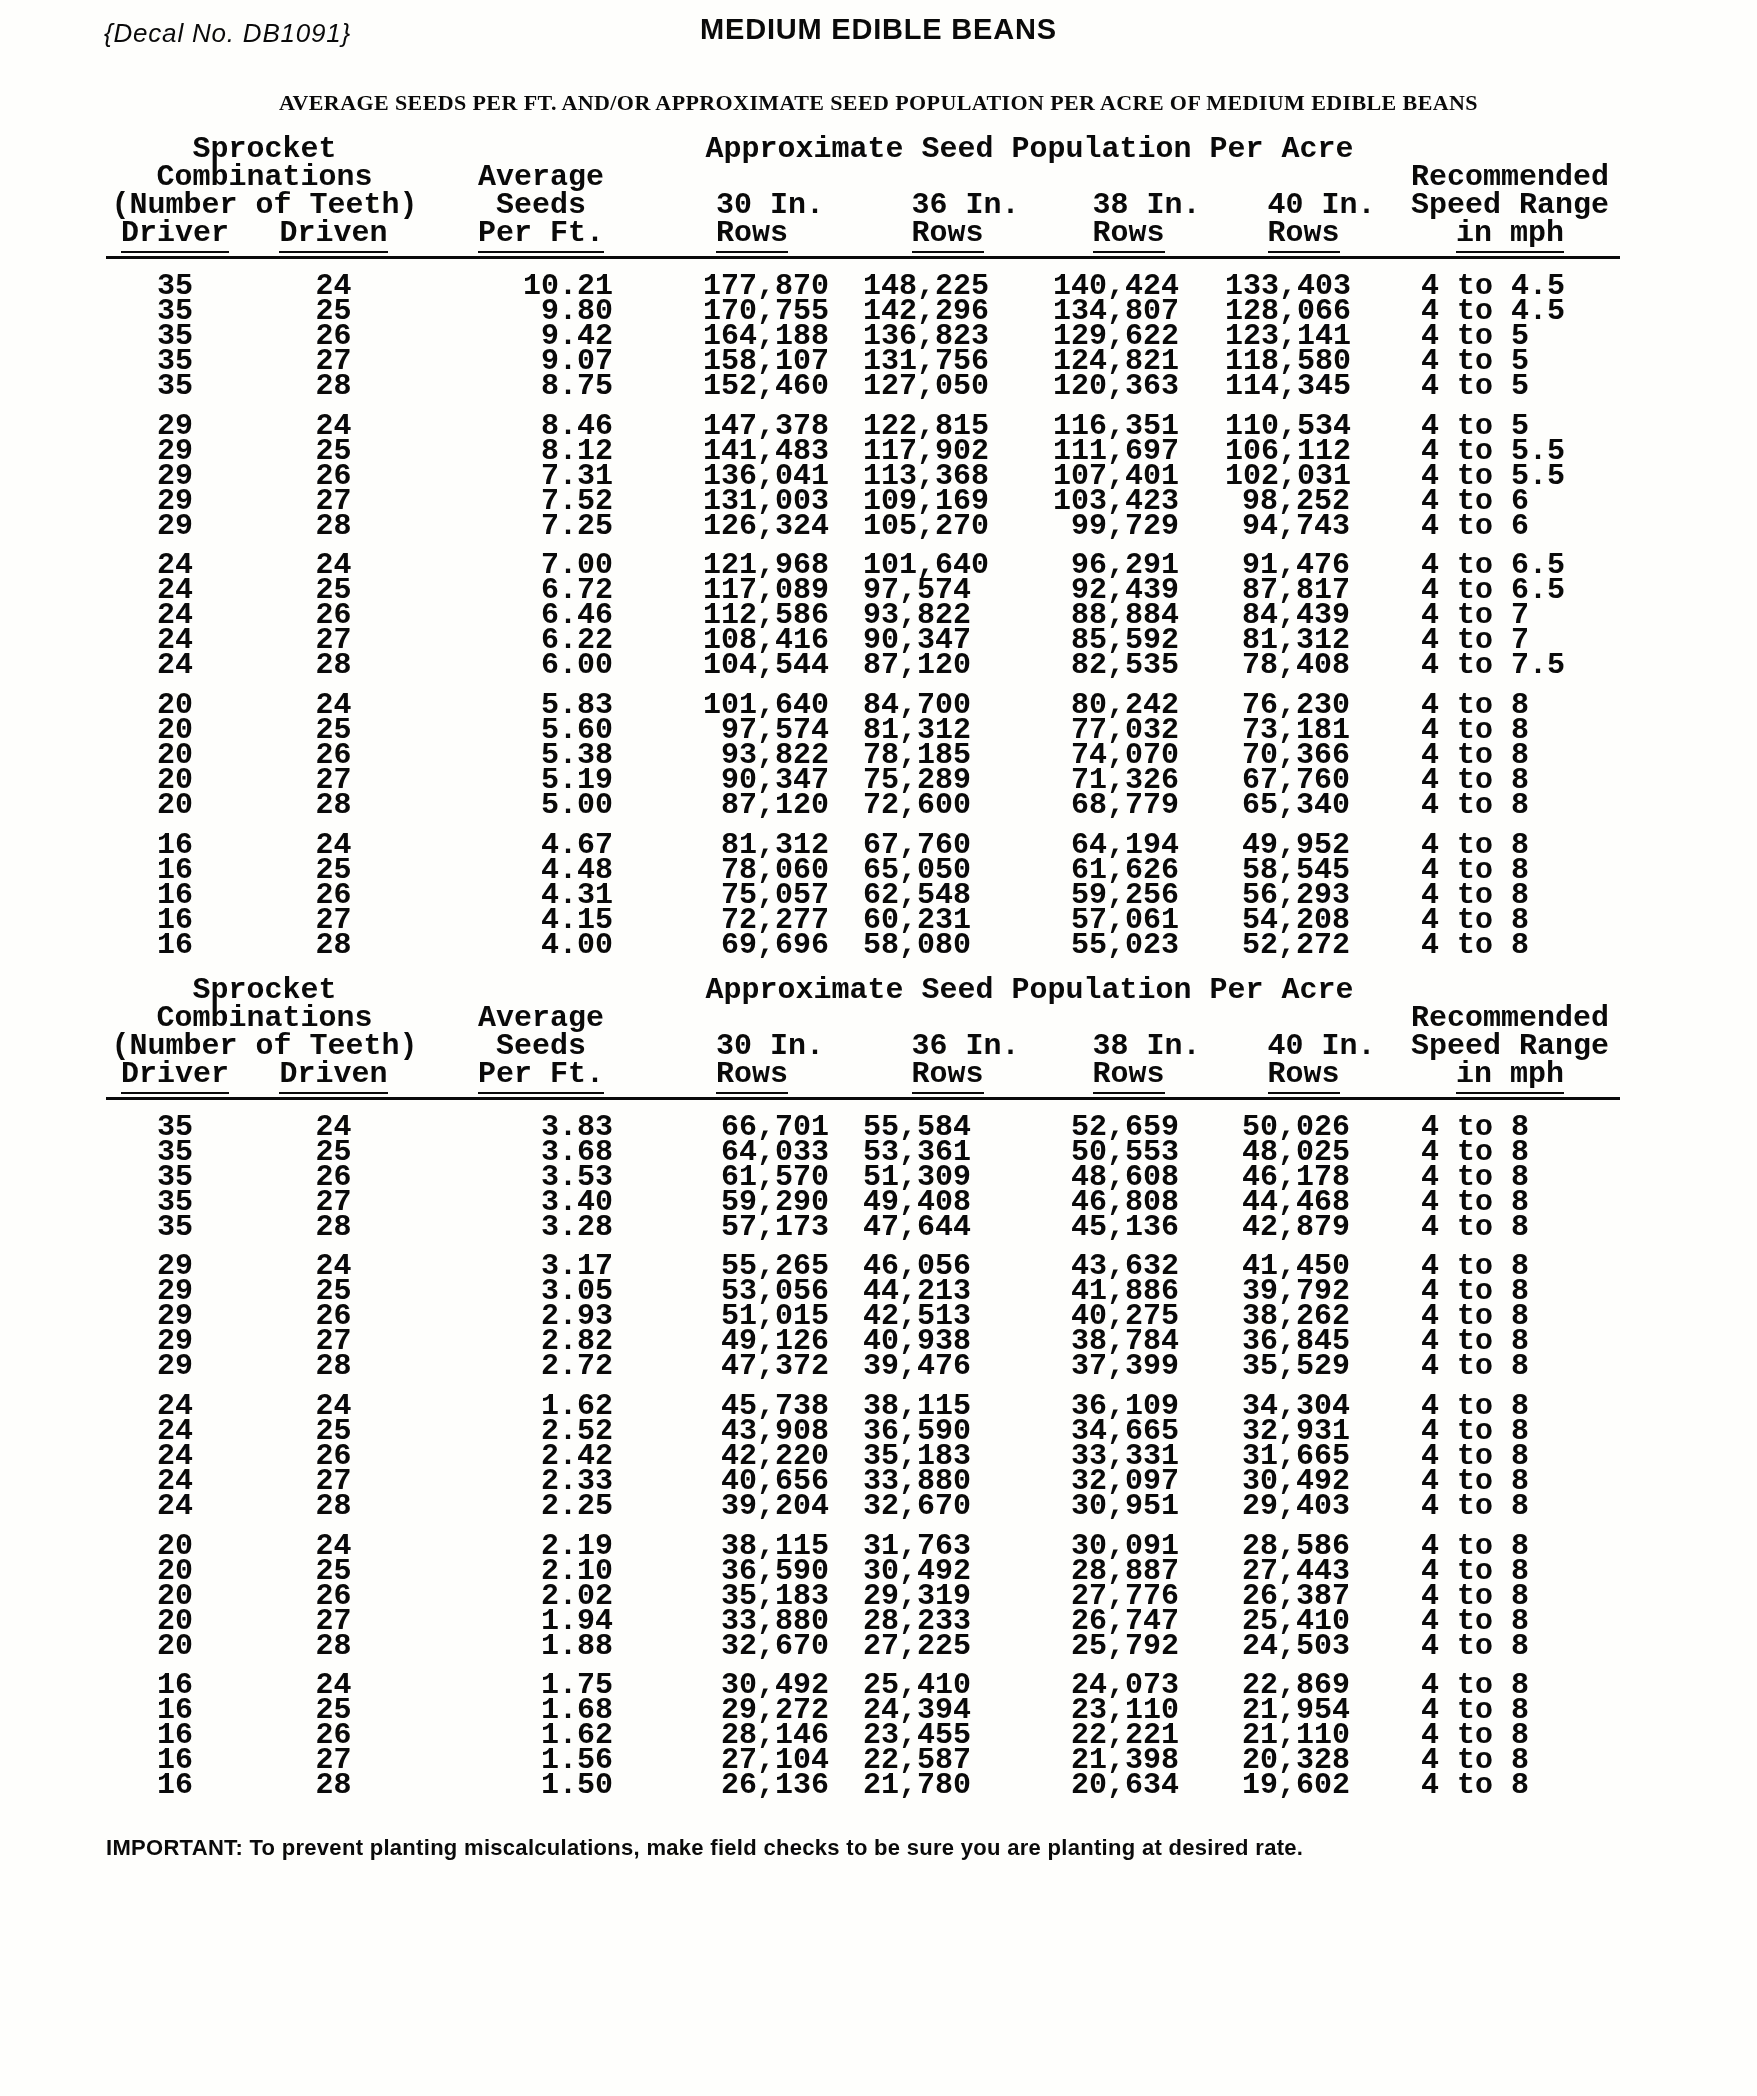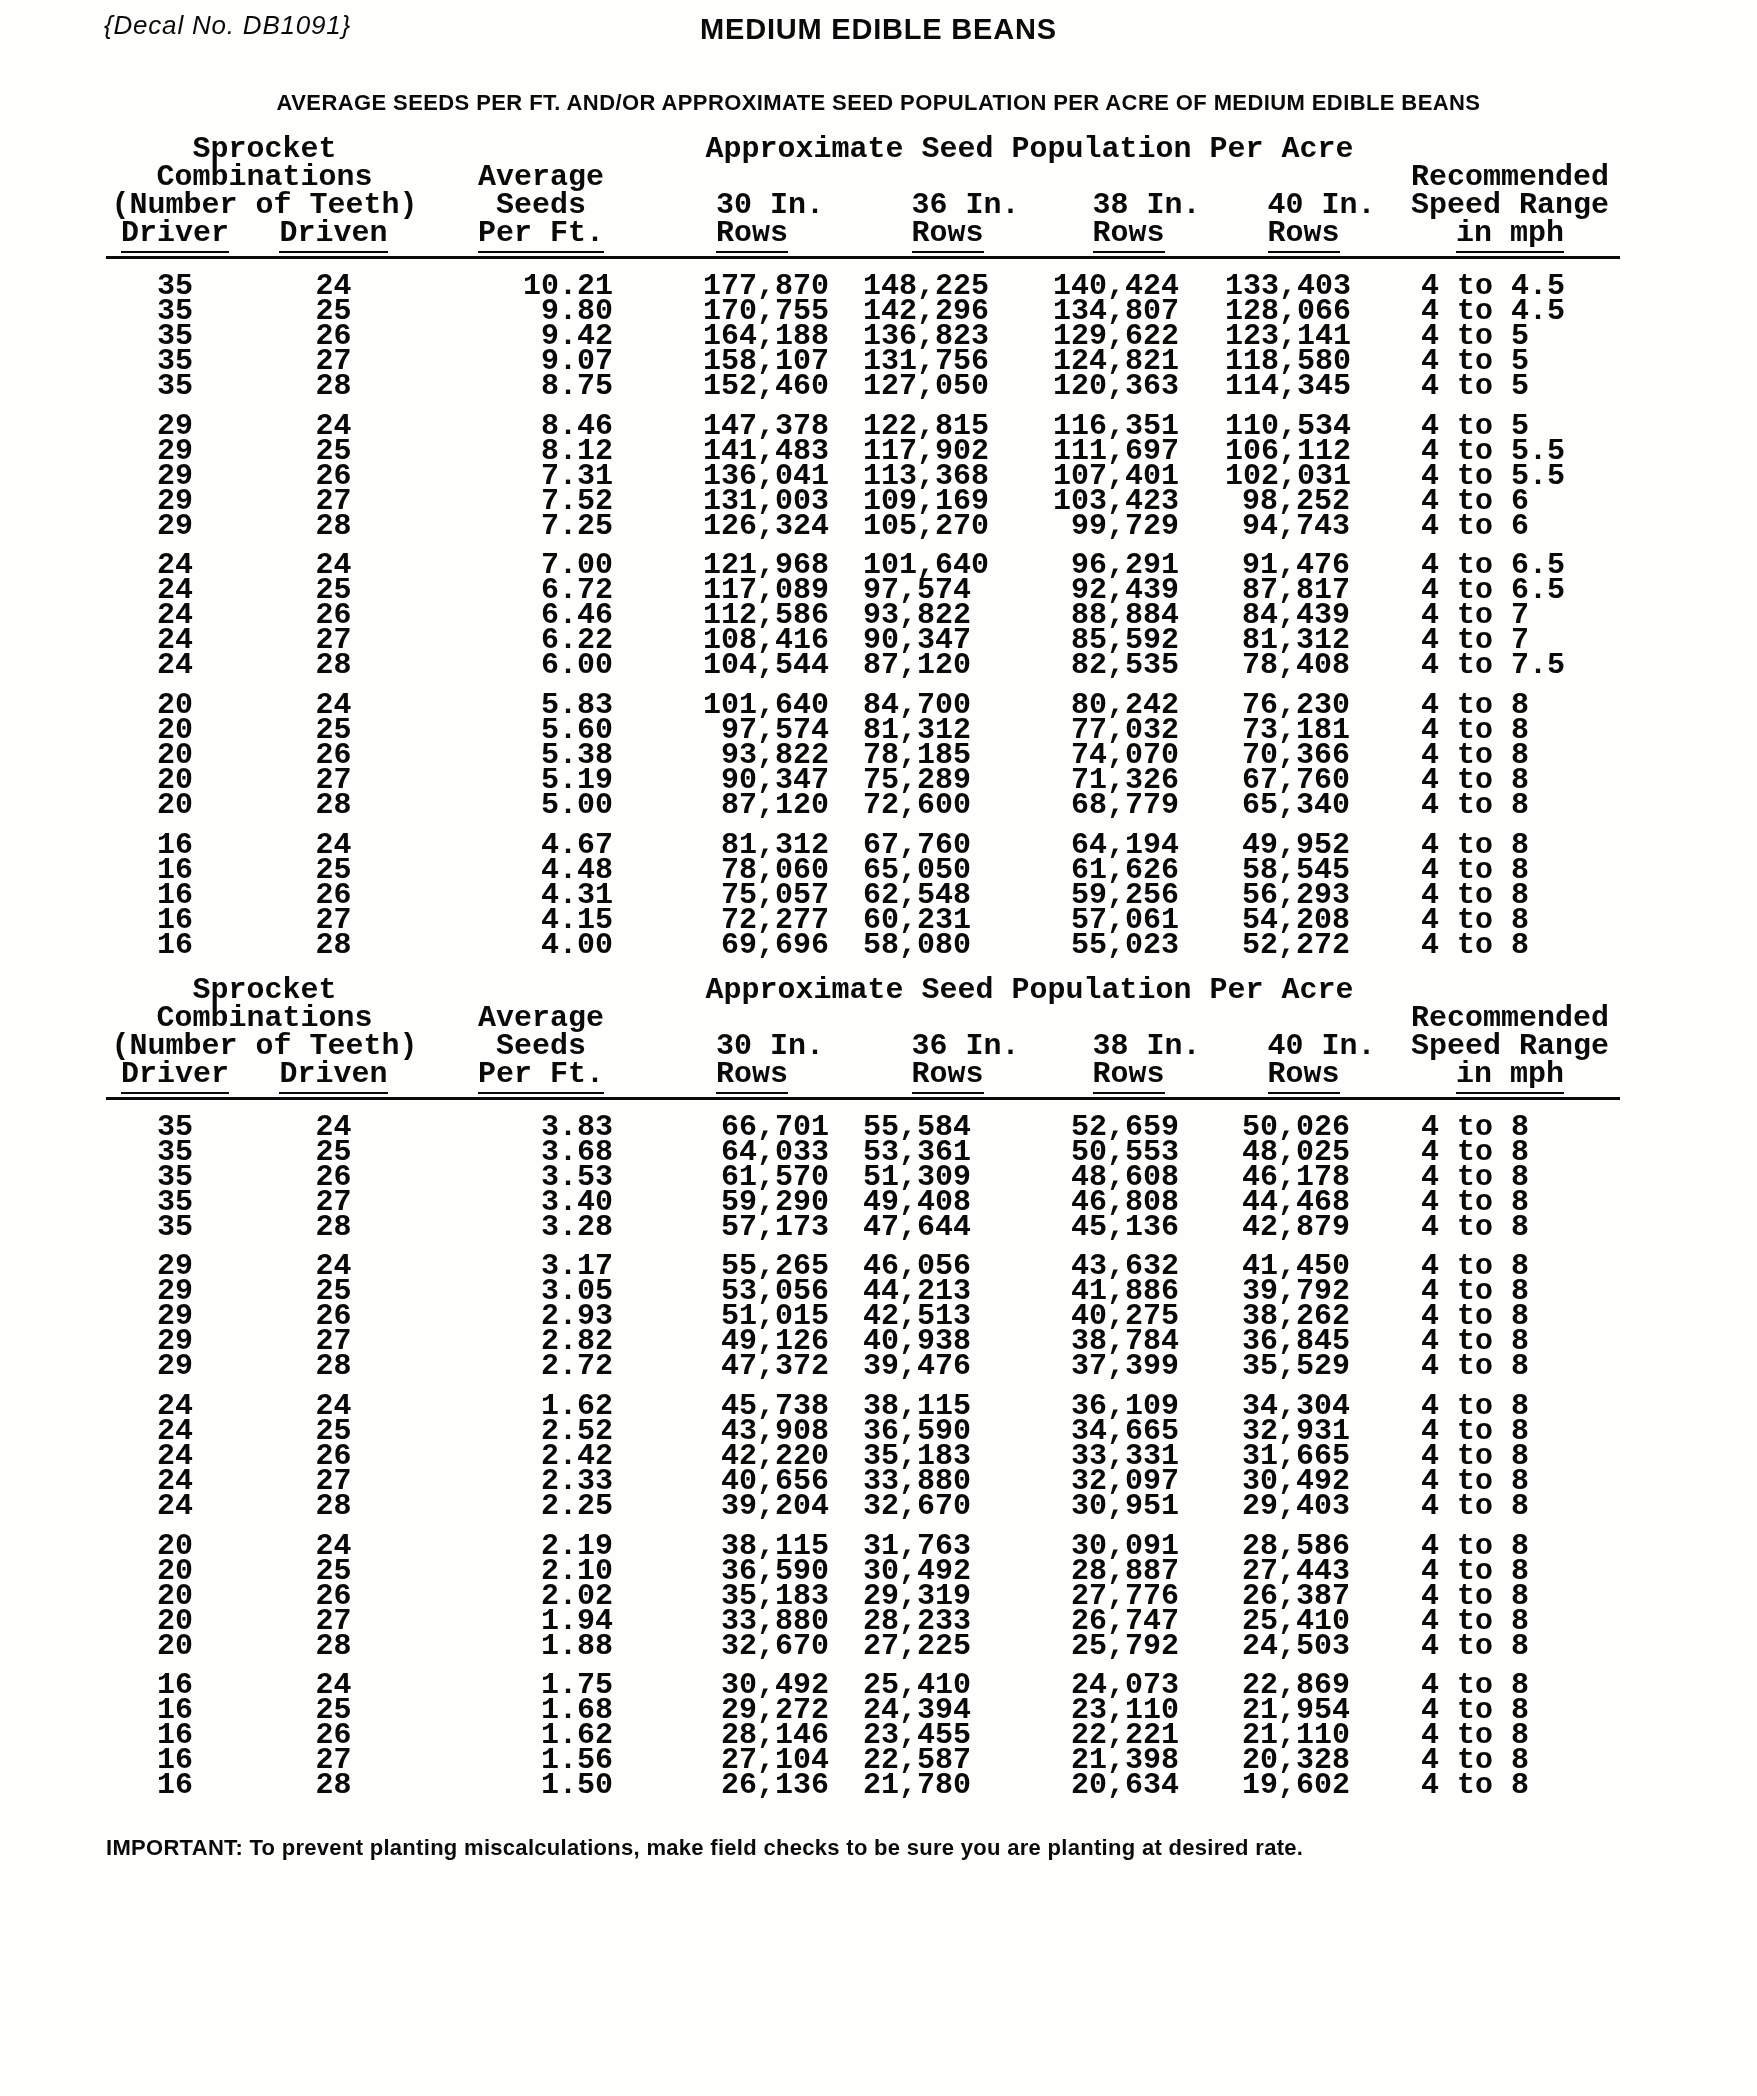--- a/index.html
+++ b/index.html
@@ -3,32 +3,32 @@
 <meta charset="utf-8">
 <style>
   html,body{margin:0;padding:0;background:#e8e8e4;}
   .page{
     width:1757px;height:2097px;background:#fefefc;color:#0a0a0a;
     position:relative;overflow:hidden;
     font-family:"Liberation Mono", monospace;
   }
   .topbar{position:relative;height:42px;padding-top:13px;}
   .decal{
-    position:absolute;left:104px;top:10px;
+    position:absolute;left:104px;top:18px;
     font-family:"Liberation Sans", sans-serif;
     font-style:italic;font-size:26px;font-weight:500;letter-spacing:0.8px;
   }
   .doc-title{
     margin:0;text-align:center;
     font-family:"Liberation Sans", sans-serif;
     font-size:29px;font-weight:bold;letter-spacing:0.8px;
   }
   .subtitle{
     margin-top:33px;text-align:center;
-    font-family:Liberation Sans, sans-serif;
+    font-family:Liberation Serif, serif;
     font-size:22px;font-weight:bold;line-height:29px;
     letter-spacing:0.4px;
   }
   .note{
     margin-top:23px;text-align:center;
     font-family:"Liberation Sans", sans-serif;
     font-style:italic;font-size:22px;letter-spacing:0.4px;
   }
   .section-title{
     margin-top:24.4px;text-align:center;

